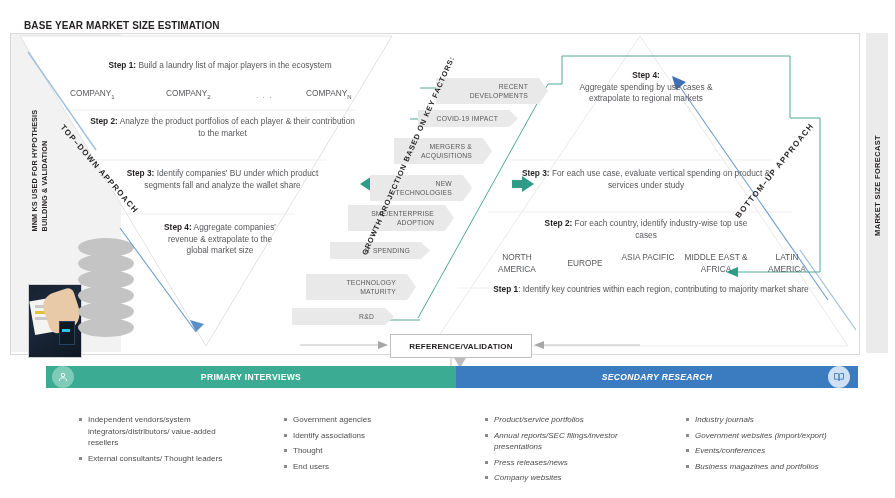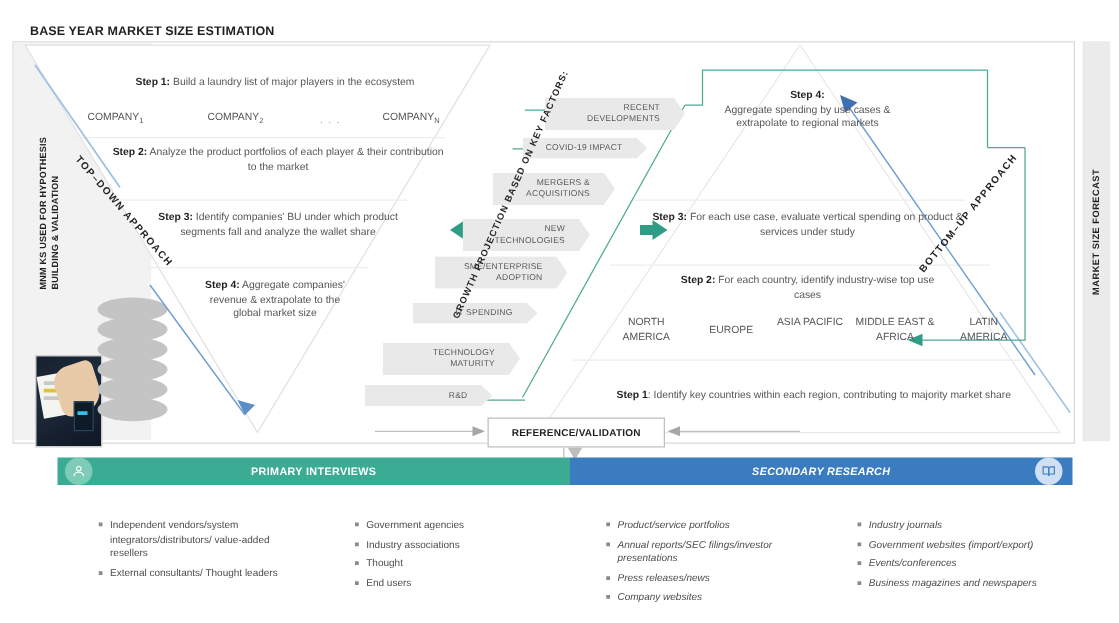--- a/index.html
+++ b/index.html
@@ -62,21 +62,21 @@
        font-size:8px;font-weight:bold;letter-spacing:1.2px;color:#231f20;
        text-align:right;}
 
   
   #r-step4{left:578px;top:70px;width:136px;}
   #r-step3{left:518px;top:168px;width:256px;}
   #r-step2{left:538px;top:218px;width:216px;}
   #r-regions{left:470px;top:252px;width:360px;height:32px;font-size:8.3px;
        color:#55565a;line-height:11.5px;}
   #r-regions span{position:absolute;text-align:center;}
-  #r-step1{left:476px;top:310px;width:350px;}
+  #r-step1{left:476px;top:284px;width:350px;}
 
   
   #chips{left:286px;top:70px;width:262px;height:270px;}
   .chip{position:absolute;background:#e9e9e9;color:#58595b;font-size:6.8px;
         line-height:9px;letter-spacing:.2px;text-align:right;
         padding:4px 20px 4px 8px;box-sizing:border-box;
         clip-path:polygon(0 0,calc(100% - 9px) 0,100% 50%,calc(100% - 9px) 100%,0 100%);}
   #vlabel-growth{left:16px;top:84px;width:210px;transform:rotate(-66deg);
        font-size:7.4px;font-weight:bold;letter-spacing:.9px;color:#231f20;}
 
@@ -294,21 +294,21 @@
     <div class="cols">
       <div class="col">
         <ul class="bl">
           <li>Independent vendors/system integrators/distributors/ value-added resellers</li>
           <li>External consultants/ Thought leaders</li>
         </ul>
       </div>
       <div class="col">
         <ul class="bl">
           <li>Government agencies</li>
-          <li>Industry associations</li>
+          <li>Identify associations</li>
           <li>Thought</li>
           <li>End users</li>
         </ul>
       </div>
     </div>
   </div>
 
   <div class="panel" id="panel-secondary">
     <div class="hdr">
       <span>SECONDARY RESEARCH</span>
@@ -326,19 +326,19 @@
           <li>Annual reports/SEC filings/investor presentations</li>
           <li>Press releases/news</li>
           <li>Company websites</li>
         </ul>
       </div>
       <div class="col">
         <ul class="bl">
           <li>Industry journals</li>
           <li>Government websites (import/export)</li>
           <li>Events/conferences</li>
-          <li>Business magazines and newspapers</li>
+          <li>Business magazines and portfolios</li>
         </ul>
       </div>
     </div>
   </div>
 
 </div>
 
 </body></html>

